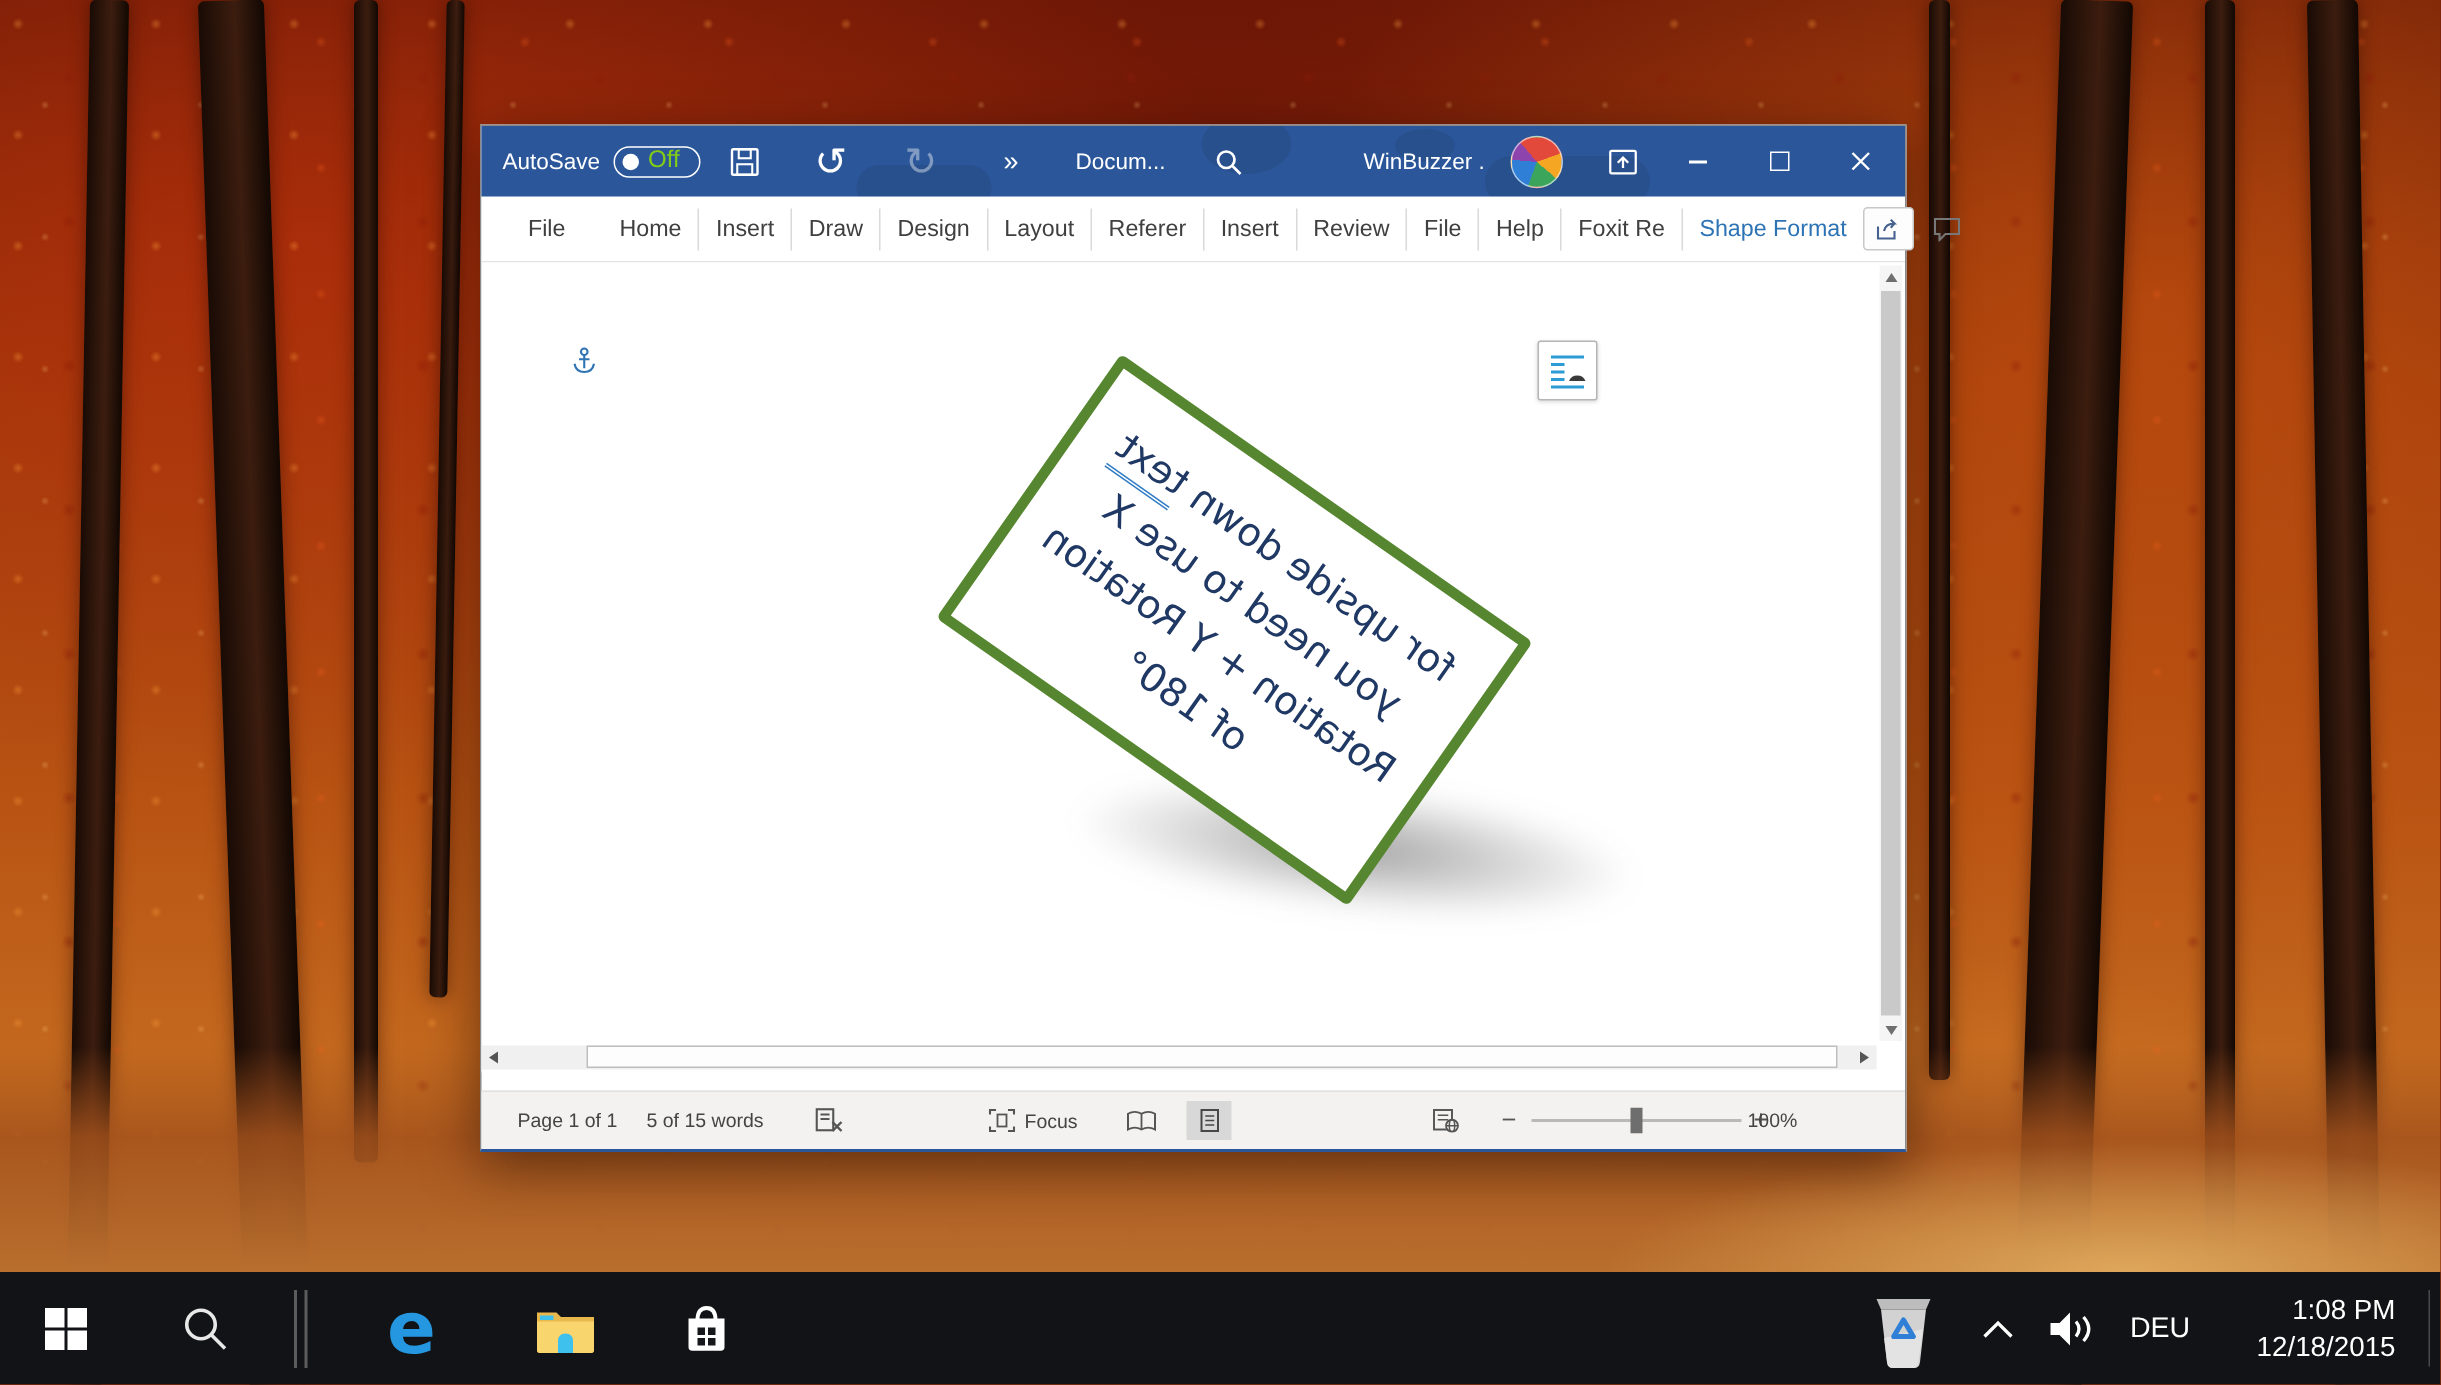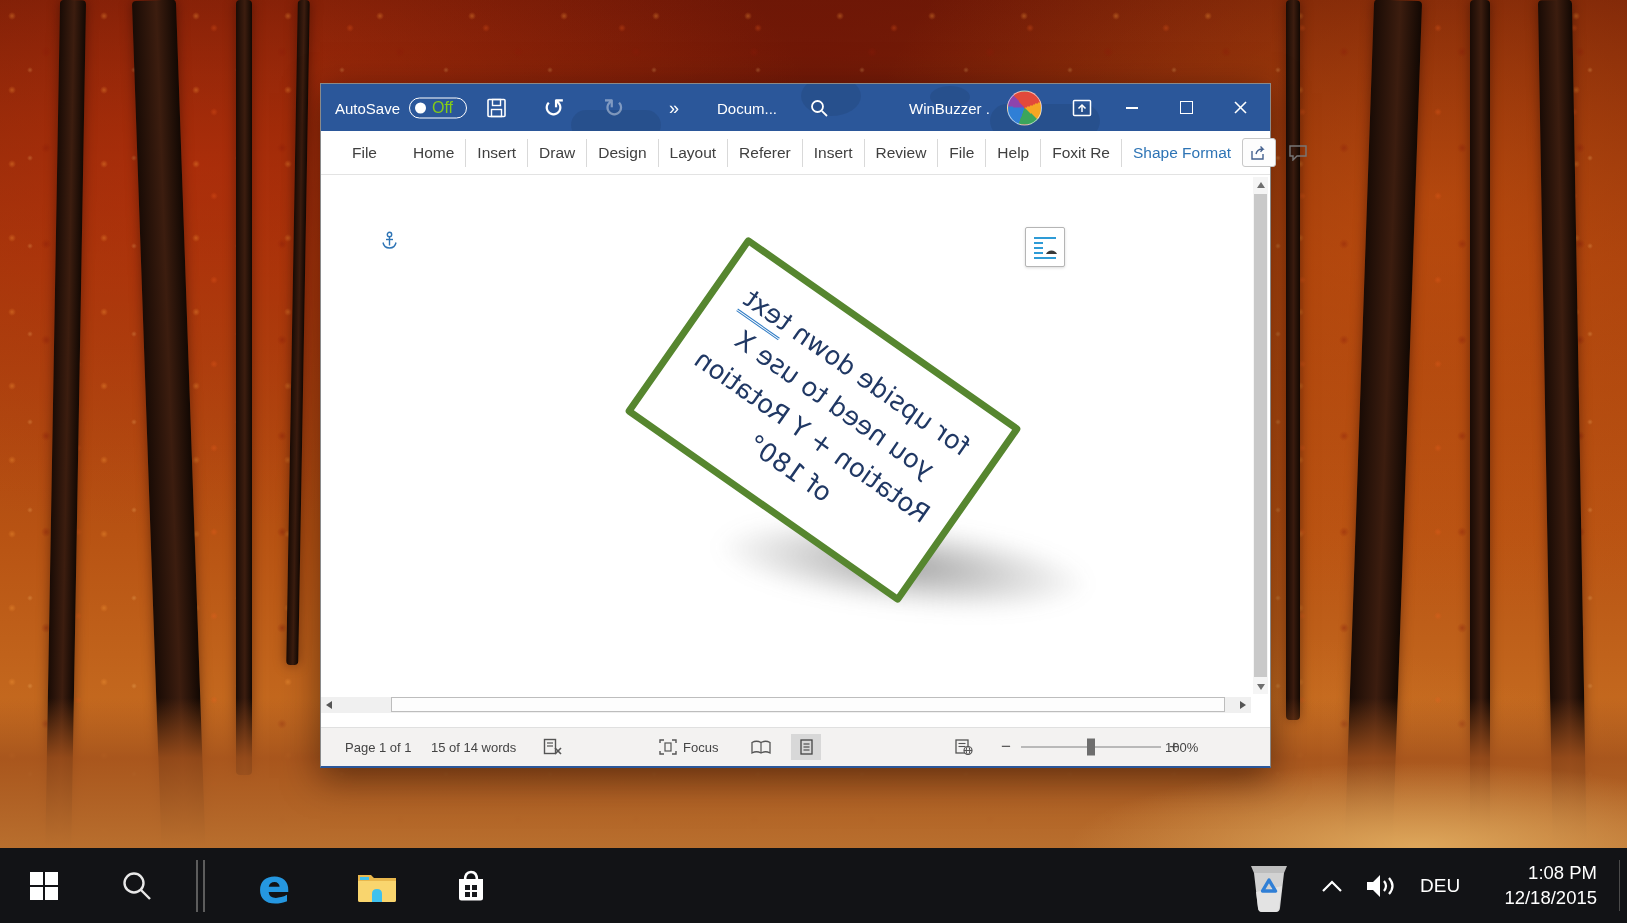--- a/index.html
+++ b/index.html
@@ -267,21 +267,21 @@
           <div class="tri-r"></div>
         </div>
     </div>
   </div>
 
   <div class="statusbar">
     <div class="sb-item" style="left:24px;">
         <span>Page 1 of 1</span>
       </div>
     <div class="sb-item" style="left:110px;">
-        <span>15 of 14 words</span>
+        <span>5 of 15 words</span>
       </div>
     <div class="sb-item" style="left:222px;">
       <svg width="20" height="18" viewBox="0 0 20 18">
         <rect x="1.5" y="1.5" width="11" height="14" fill="none" stroke="#555" stroke-width="1.4"></rect>
         <line x1="4" y1="5" x2="10" y2="5" stroke="#555" stroke-width="1.2"></line>
         <line x1="4" y1="8" x2="10" y2="8" stroke="#555" stroke-width="1.2"></line>
         <line x1="12" y1="10" x2="18" y2="16" stroke="#555" stroke-width="1.6"></line>
         <line x1="18" y1="10" x2="12" y2="16" stroke="#555" stroke-width="1.6"></line>
       </svg>
     </div>

